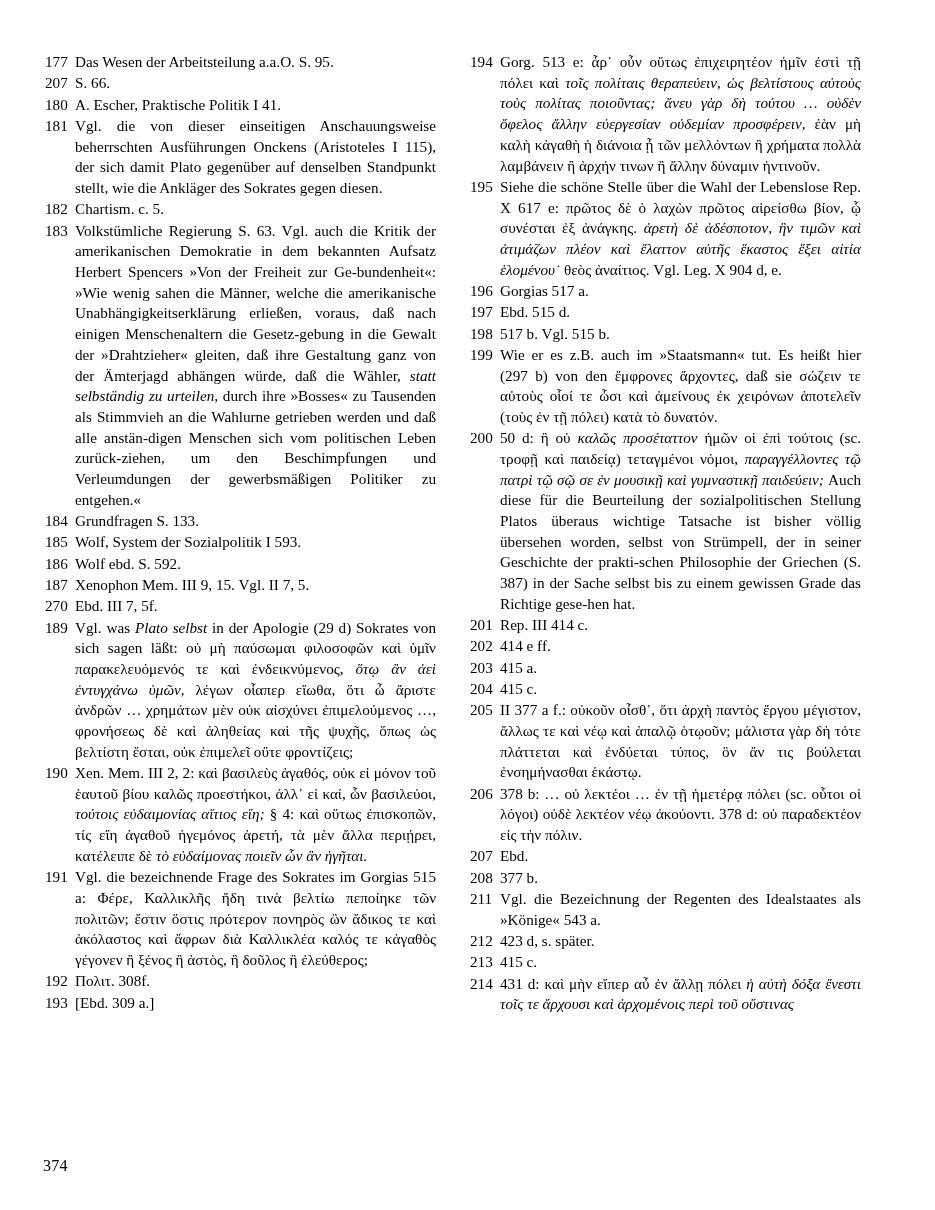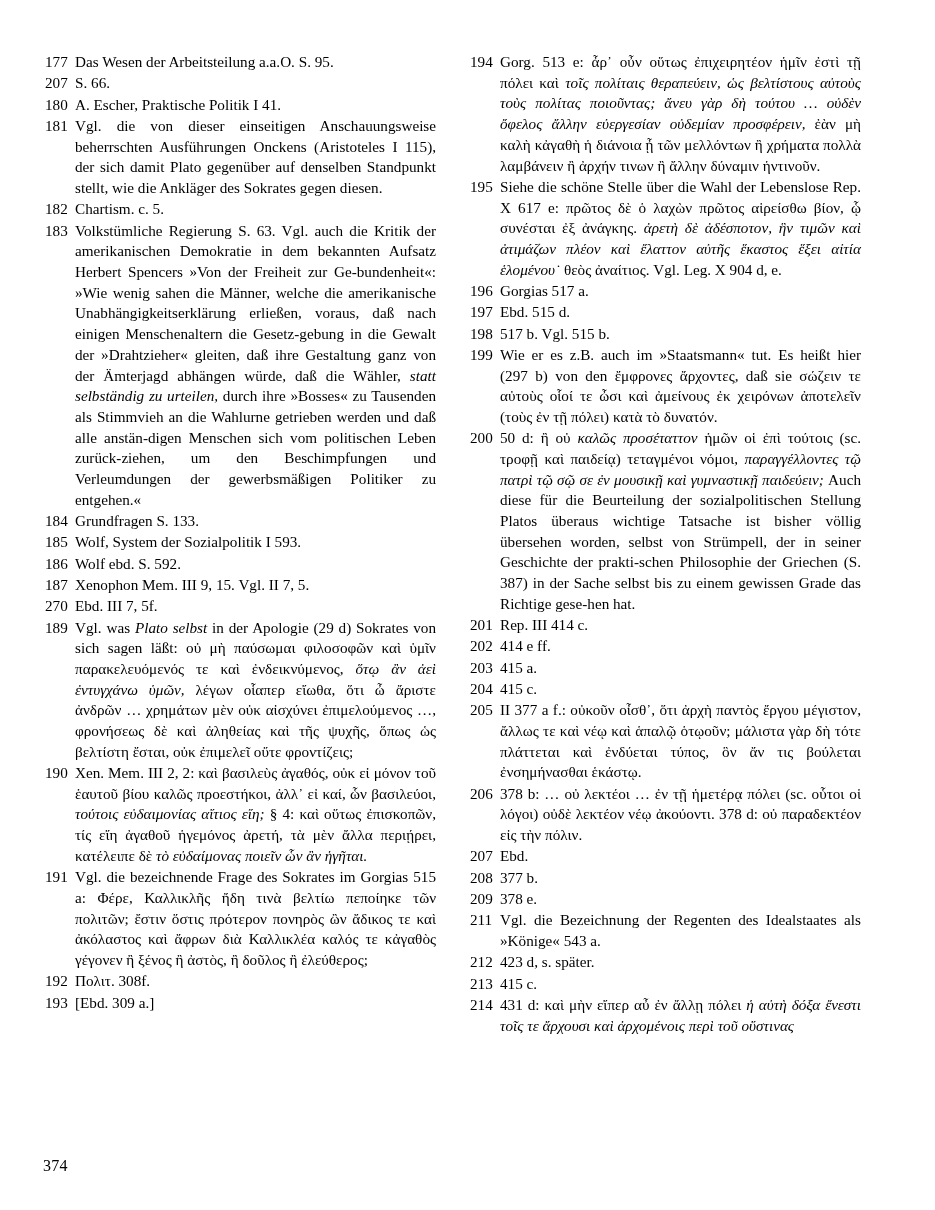--- a/index.html
+++ b/index.html
@@ -189,24 +189,20 @@
         </div>
         <div class="note">
           <span class="note-num">207</span>
           <span class="note-body single">Ebd.</span>
         </div>
         <div class="note">
           <span class="note-num">208</span>
           <span class="note-body single">377 b.</span>
         </div>
         <div class="note">
-          <span class="note-num">209</span>
-          <span class="note-body single">378 e.</span>
-        </div>
-        <div class="note">
           <span class="note-num">211</span>
           <span class="note-body">Vgl. die Bezeichnung der Regenten des Idealstaates als »Könige« 543 a.</span>
         </div>
         <div class="note">
           <span class="note-num">212</span>
           <span class="note-body single">423 d, s. später.</span>
         </div>
         <div class="note">
           <span class="note-num">213</span>
           <span class="note-body single">415 c.</span>

